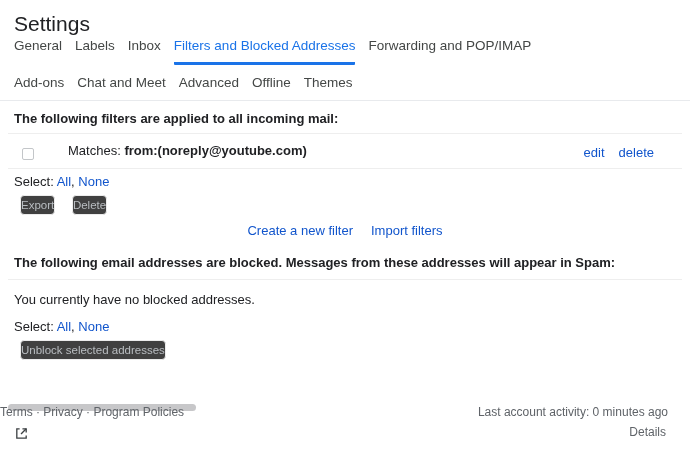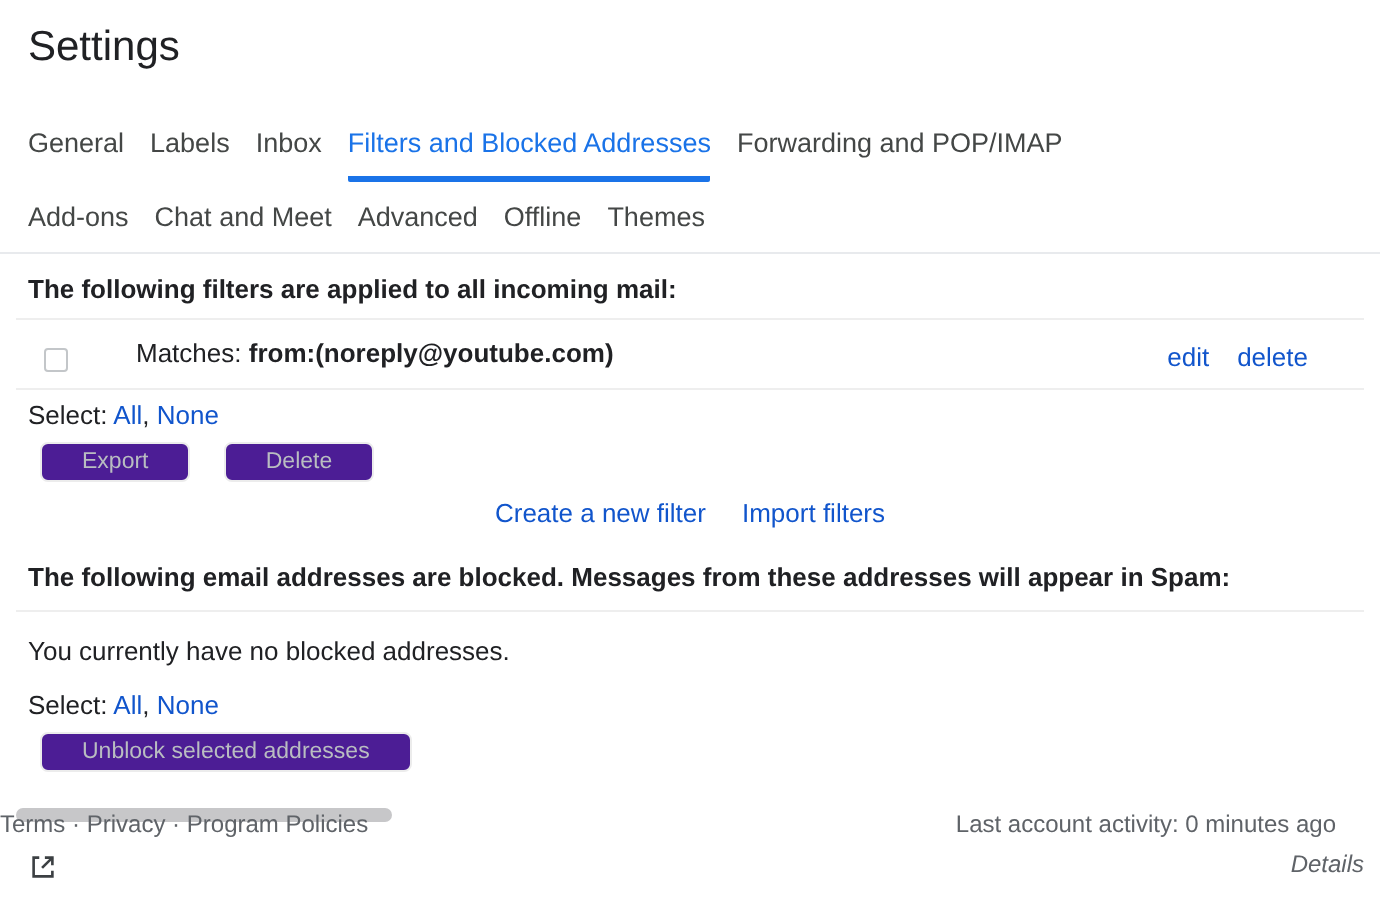--- a/index.html
+++ b/index.html
@@ -33,21 +33,21 @@
     color:var(--text-primary);
   }
   
   .tabs-row{
     display:flex;
     gap:13px;
     margin-left:14px;
     font-size:13.5px;
     color:var(--tab-gray);
   }
-  .tabs-row1{margin-top:28px;}
+  .tabs-row1{margin-top:2px;}
   .tabs-row2{margin-top:10px;margin-bottom:9px;}
   .tab{
     color:var(--tab-gray);
     line-height:16px;
     padding-bottom:8px;
     border-bottom:3px solid transparent;
     white-space:nowrap;
   }
   .tabs-row2 .tab{padding-bottom:0;border-bottom:none;text-align:center;}
   .tab.active{
@@ -96,24 +96,24 @@
   }
   
   .select-row{margin:6px 0 0 14px;line-height:14px;}
   .select-row2{margin-top:13px;}
   .button-row{margin:6px 0 0 20px;}
   .btn-disabled{
     display:inline-block;
     font-size:11.5px;
     line-height:14px;
     color:var(--disabled-button-text);
-    background:#4c1d95;
+    background:#404040;
     border:1px solid var(--disabled-button-border);
     border-radius:4px;
-    padding:2px 20px;
+    padding:2px 0;
     margin-right:13px;
     cursor:default;
   }
   .center-links{
     margin-top:9px;
     display:flex;
     justify-content:center;
     gap:18px;
     line-height:14px;
   }
@@ -149,24 +149,23 @@
     top:405px;
     right:22px;
     text-align:right;
     font-size:12px;
     color:var(--text-secondary);
     line-height:14px;
   }
   .footer-details{
     position:absolute;
     top:425px;
-    right:8px;
+    right:24px;
     font-size:12px;
     color:var(--text-secondary);
-    font-style:italic;
   }
   .storage-row{
     position:absolute;
     left:14px;
     top:426px;
     display:flex;
     align-items:center;
     gap:10px;
     font-size:13px;
     color:#444746;

